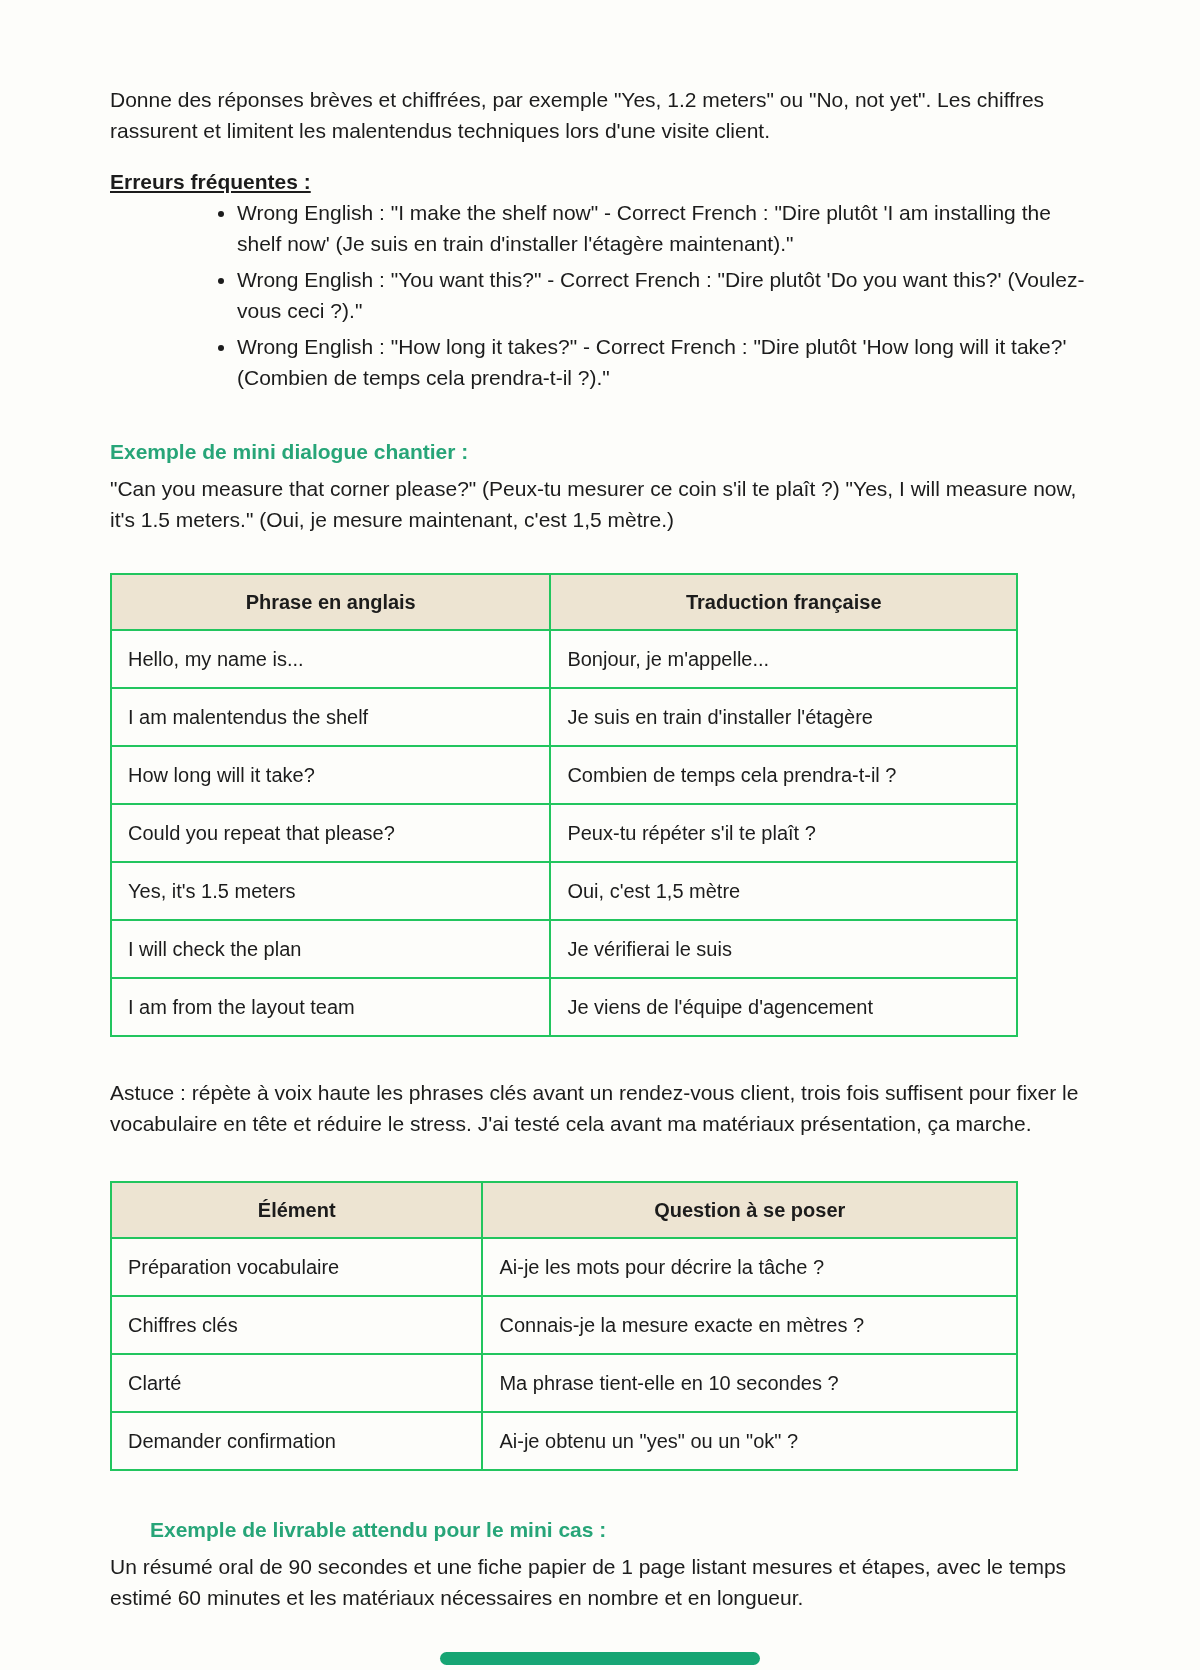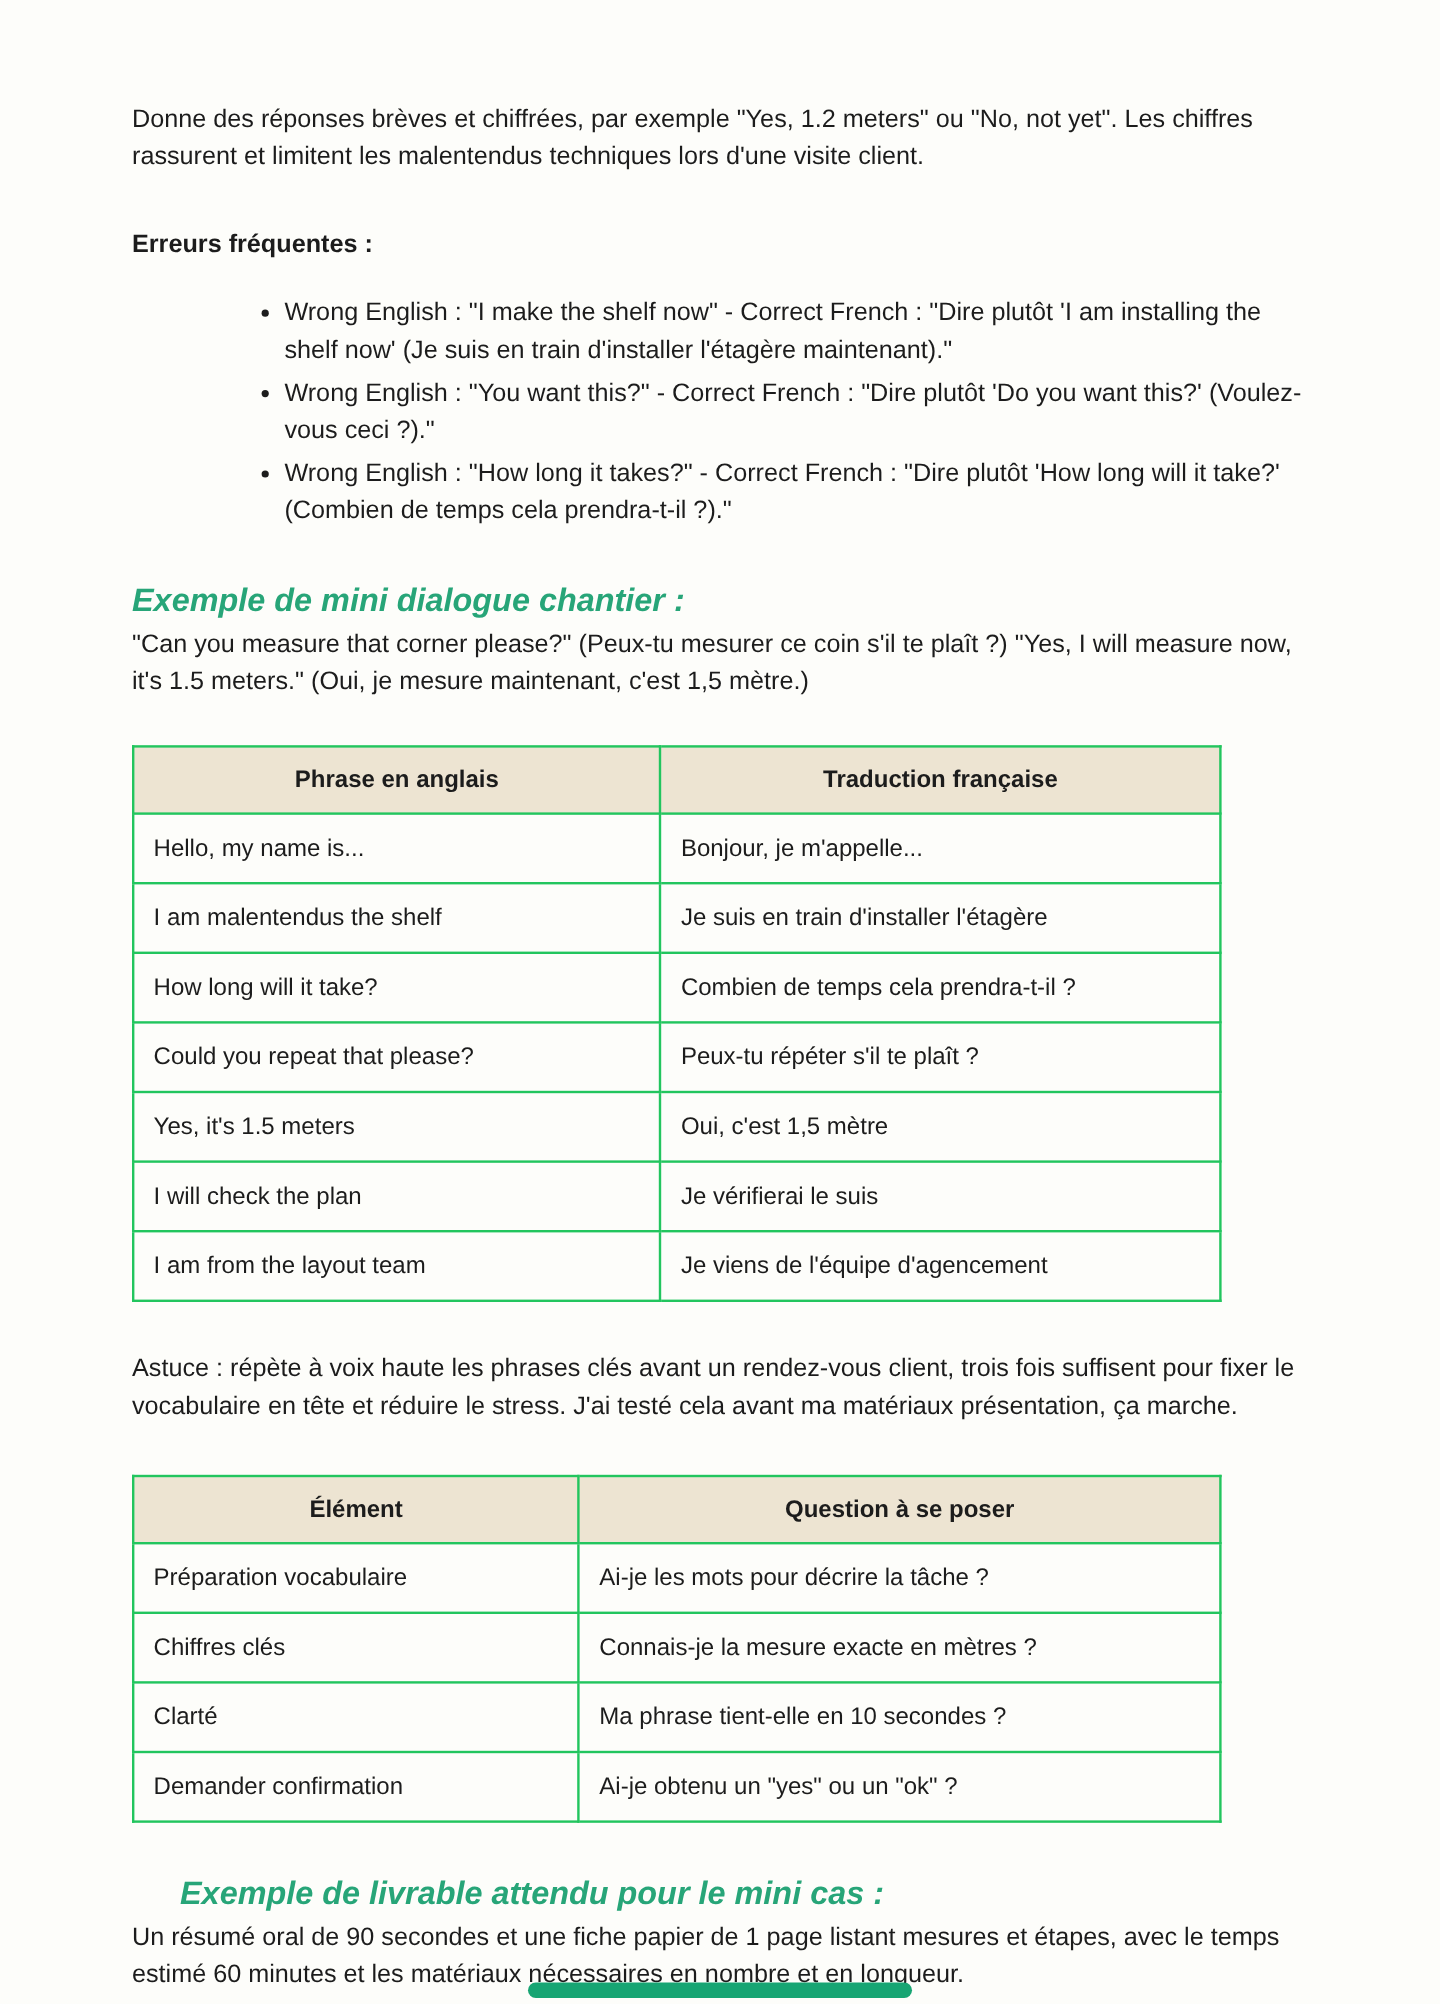--- a/index.html
+++ b/index.html
@@ -13,25 +13,25 @@
   body{
     width:1200px;height:1670px;
     background:var(--page-bg);
     color:var(--ink);
     font-family:"Liberation Sans", sans-serif;
     position:relative;
     overflow:hidden;
   }
   .page{padding:84px 110px 0 110px;}
   p{font-size:21px;line-height:31px;margin:0;}
-  .intro{margin-bottom:42px;}
-  .section-label{font-weight:bold;font-size:21px;line-height:31px;margin-bottom:26px;}
+  .intro{margin-bottom:20px;}
+  .section-label{font-weight:bold;font-size:21px;line-height:31px;text-decoration:underline;}
   ul.errors{margin:0 0 44px 0;padding-left:127px;}
   ul.errors li{font-size:21px;line-height:31px;margin-bottom:5px;}
-  .green-heading{color:var(--green);font-weight:bold;font-size:27px;line-height:30px;margin:0 0 6px 0;font-style:italic;}
+  .green-heading{color:var(--green);font-weight:bold;font-size:21px;line-height:30px;margin:0 0 6px 0;}
   .dialogue-text{margin-bottom:38px;}
   table{border-collapse:collapse;width:908px;table-layout:fixed;}
   th,td{border:2px solid #22c55e;font-size:20px;line-height:26px;vertical-align:middle;}
   th{background:var(--header-bg);font-weight:bold;text-align:center;padding:14px 10px;}
   td{padding:15px 16px;}
   table.phrases col.c1{width:48.5%;}
   table.phrases col.c2{width:51.5%;}
   table.checklist col.c1{width:41%;}
   table.checklist col.c2{width:59%;}
   .tip{margin:40px 0 42px 0;}

